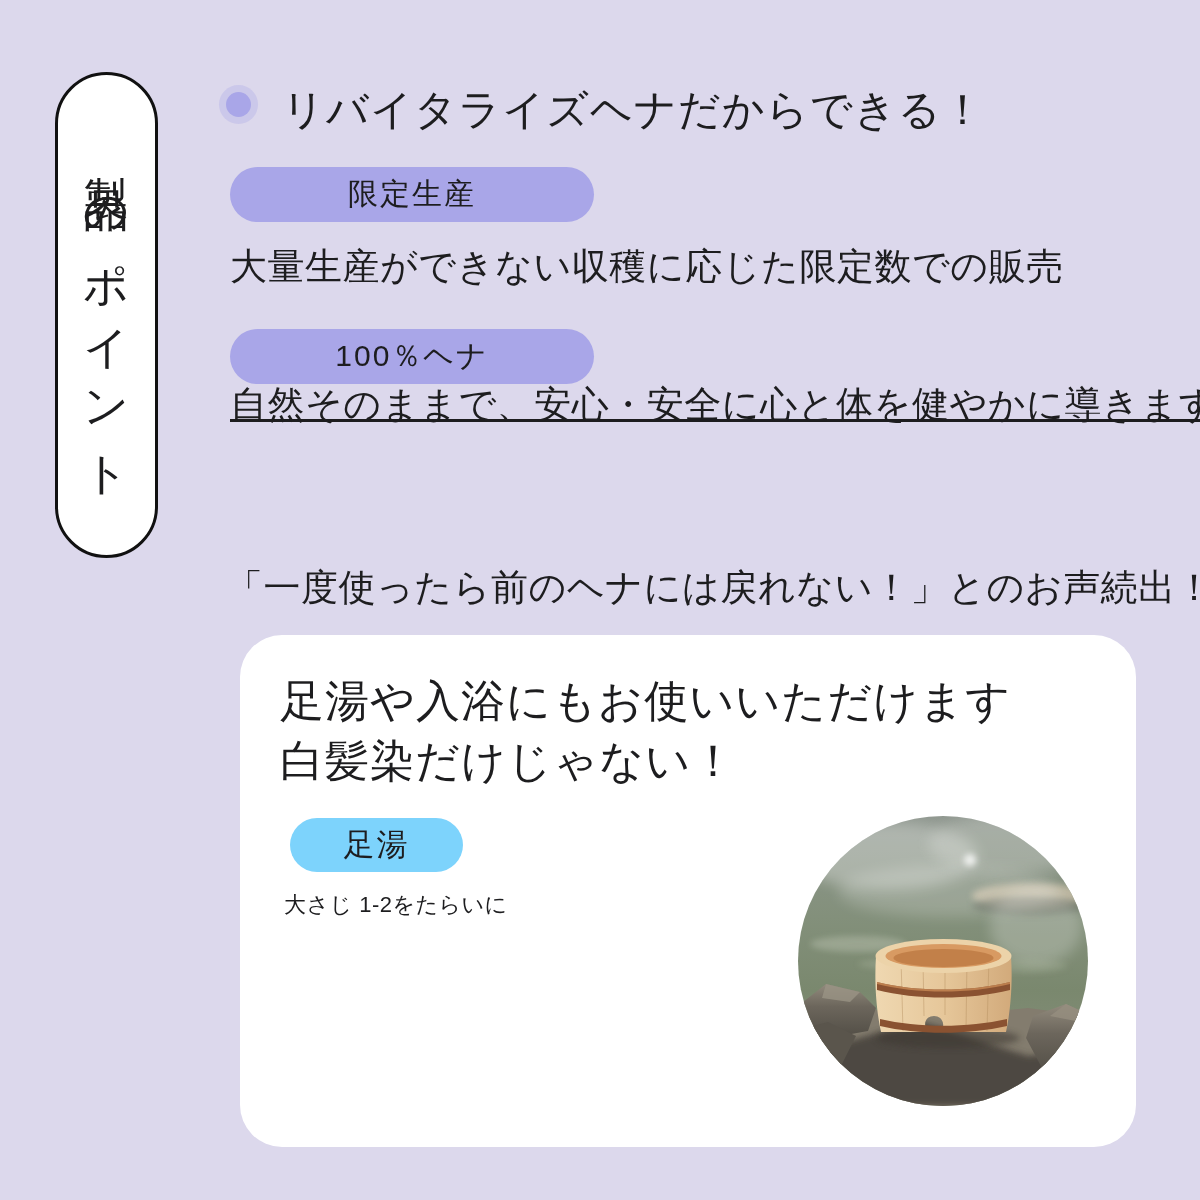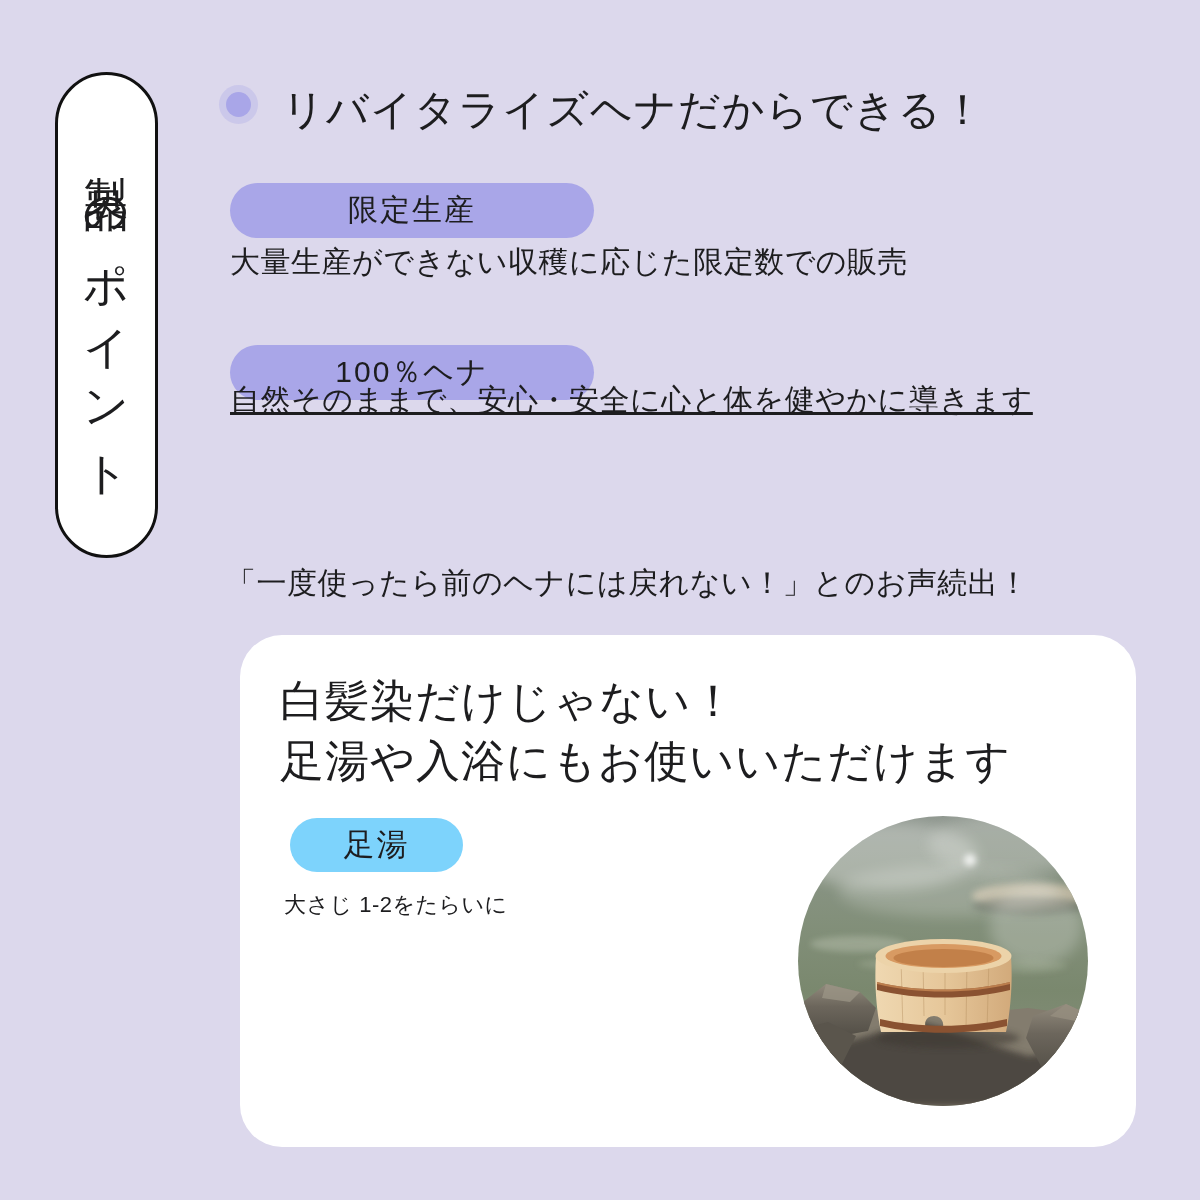--- a/index.html
+++ b/index.html
@@ -33,28 +33,28 @@
   }
   .headline{
     position:absolute;left:282px;top:82px;
     font-size:42px;font-weight:500;letter-spacing:1px;white-space:nowrap;
   }
   
   .badge{
     position:absolute;left:230px;width:364px;height:55px;
     background:#a9a6e8;border-radius:28px;
     display:flex;align-items:center;justify-content:center;
-    font-size:30px;font-weight:500;letter-spacing:2px;margin-top:16px;
+    font-size:30px;font-weight:500;letter-spacing:2px;
   }
   .badge.b1{top:167px;}
   .badge.b2{top:329px;}
   .badge.b3{top:490px;}
   .desc{
     position:absolute;left:230px;
-    font-size:30px;letter-spacing:0.5px;white-space:nowrap;font-weight:400;
+    font-size:37px;letter-spacing:0.5px;white-space:nowrap;font-weight:400;
   }
   .desc.d1{top:242px;}
   .desc.d2{top:380px;text-decoration:underline;}
   .desc.d3{top:563px;left:226px;}
   
   .card{
     position:absolute;left:240px;top:635px;
     width:896px;height:512px;
     background:#ffffff;border-radius:42px;
   }
@@ -97,22 +97,22 @@
   <div class="badge b1">限定生産</div>
   <div class="desc d1">大量生産ができない収穫に応じた限定数での販売</div>
 
   <div class="badge b2">100％ヘナ</div>
   <div class="desc d2">自然そのままで、安心・安全に心と体を健やかに導きます</div>
 
   <div class="desc d3">「一度使ったら前のヘナには戻れない！」とのお声続出！</div>
 
   <div class="card">
     <div class="card-title">
+      <div>足湯や入浴にもお使いいただけます</div>
       <div>白髪染だけじゃない！</div>
-      <div>足湯や入浴にもお使いいただけます</div>
     </div>
 
     <div class="card-badge u1">足湯</div>
     <div class="card-desc u1">大さじ 1-2をたらいに</div>
 
 
     <div class="photo">
       <svg width="290" height="290" viewBox="0 0 290 290" xmlns="http://www.w3.org/2000/svg">
         <defs>
           <linearGradient id="waterG" x1="0" y1="0" x2="0" y2="1">

